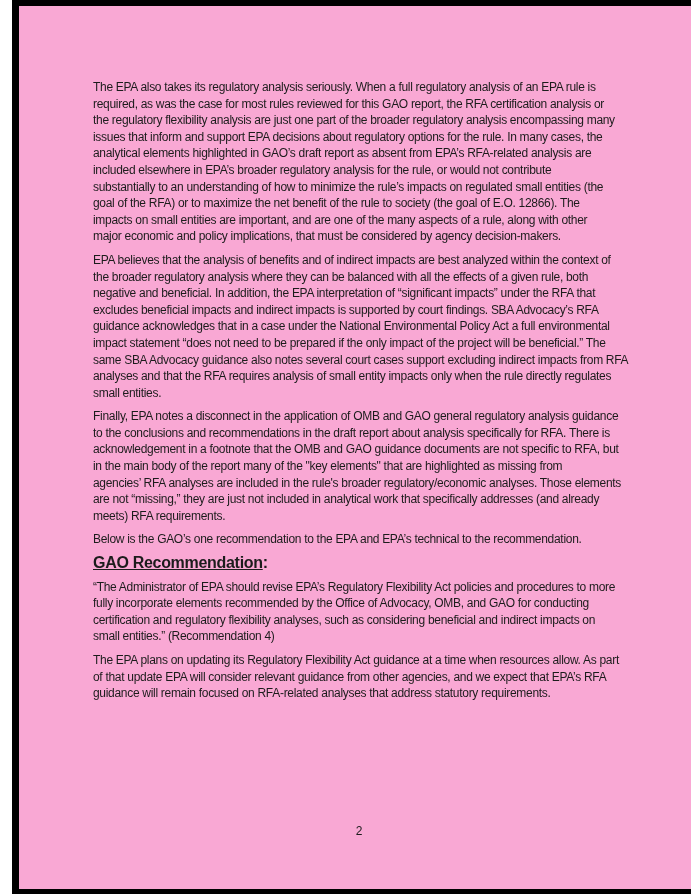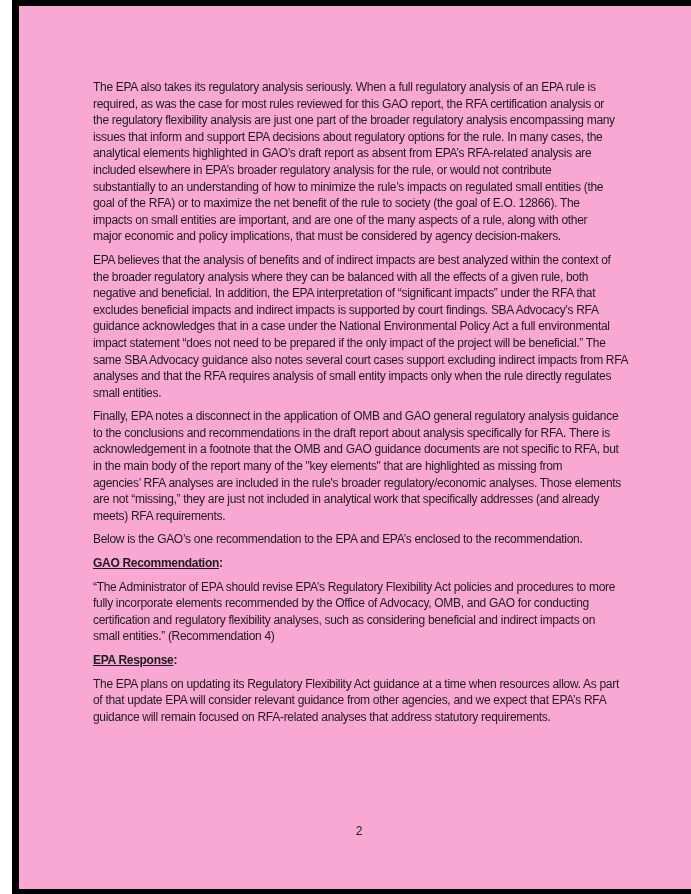--- a/index.html
+++ b/index.html
@@ -27,21 +27,21 @@
     font-size: 12px;
     line-height: 16.6px;
     letter-spacing: -0.3px;
   }
   .doc-content p.paragraph {
     margin: 0 0 7px 0;
     white-space: nowrap;
   }
   .doc-content h3.heading {
     margin: 0 0 7px 0;
-    font-size: 12px;
+    font-size: 16px;
     font-weight: bold;
     line-height: 16.6px;
     letter-spacing: -0.3px;
     white-space: nowrap;
   }
   .doc-content h3.heading .hu {
     text-decoration: underline;
   }
   .page-number {
     position: absolute;
@@ -55,20 +55,19 @@
   }
 </style>
 </head>
 <body>
 
 <div class="page">
   <div class="doc-content">
       <p class="paragraph">The EPA also takes its regulatory analysis seriously. When a full regulatory analysis of an EPA rule is<br>required, as was the case for most rules reviewed for this GAO report, the RFA certification analysis or<br>the regulatory flexibility analysis are just one part of the broader regulatory analysis encompassing many<br>issues that inform and support EPA decisions about regulatory options for the rule. In many cases, the<br>analytical elements highlighted in GAO’s draft report as absent from EPA’s RFA-related analysis are<br>included elsewhere in EPA’s broader regulatory analysis for the rule, or would not contribute<br>substantially to an understanding of how to minimize the rule’s impacts on regulated small entities (the<br>goal of the RFA) or to maximize the net benefit of the rule to society (the goal of E.O. 12866). The<br>impacts on small entities are important, and are one of the many aspects of a rule, along with other<br>major economic and policy implications, that must be considered by agency decision-makers.</p>
       <p class="paragraph">EPA believes that the analysis of benefits and of indirect impacts are best analyzed within the context of<br>the broader regulatory analysis where they can be balanced with all the effects of a given rule, both<br>negative and beneficial. In addition, the EPA interpretation of “significant impacts” under the RFA that<br>excludes beneficial impacts and indirect impacts is supported by court findings. SBA Advocacy’s RFA<br>guidance acknowledges that in a case under the National Environmental Policy Act a full environmental<br>impact statement “does not need to be prepared if the only impact of the project will be beneficial.” The<br>same SBA Advocacy guidance also notes several court cases support excluding indirect impacts from RFA<br>analyses and that the RFA requires analysis of small entity impacts only when the rule directly regulates<br>small entities.</p>
       <p class="paragraph">Finally, EPA notes a disconnect in the application of OMB and GAO general regulatory analysis guidance<br>to the conclusions and recommendations in the draft report about analysis specifically for RFA. There is<br>acknowledgement in a footnote that the OMB and GAO guidance documents are not specific to RFA, but<br>in the main body of the report many of the "key elements" that are highlighted as missing from<br>agencies’ RFA analyses are included in the rule's broader regulatory/economic analyses. Those elements<br>are not “missing,” they are just not included in analytical work that specifically addresses (and already<br>meets) RFA requirements.</p>
-      <p class="paragraph">Below is the GAO’s one recommendation to the EPA and EPA’s enclosed to the recommendation.</p>
+      <p class="paragraph">Below is the GAO’s one recommendation to the EPA and EPA’s technical to the recommendation.</p>
       <h3 class="heading"><span class="hu">GAO Recommendation</span>:</h3>
       <p class="paragraph">“The Administrator of EPA should revise EPA’s Regulatory Flexibility Act policies and procedures to more<br>fully incorporate elements recommended by the Office of Advocacy, OMB, and GAO for conducting<br>certification and regulatory flexibility analyses, such as considering beneficial and indirect impacts on<br>small entities.” (Recommendation 4)</p>
-      <h3 class="heading"><span class="hu">EPA Response</span>:</h3>
       <p class="paragraph">The EPA plans on updating its Regulatory Flexibility Act guidance at a time when resources allow. As part<br>of that update EPA will consider relevant guidance from other agencies, and we expect that EPA’s RFA<br>guidance will remain focused on RFA-related analyses that address statutory requirements.</p>
     </div>
   <div class="page-number">2</div>
 </div>
 
 </body></html>

